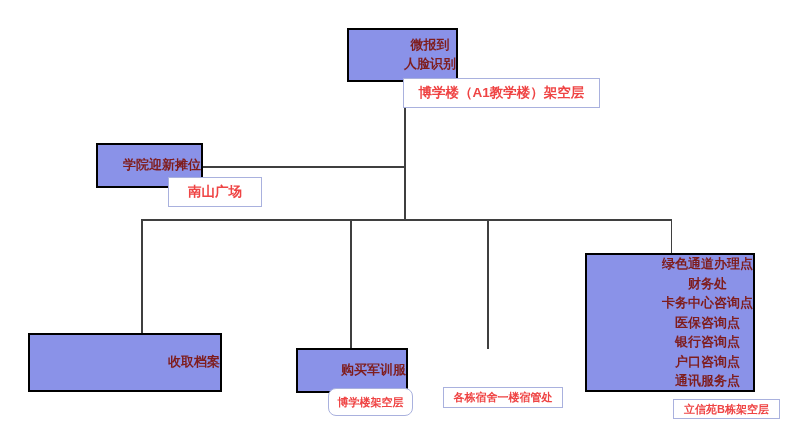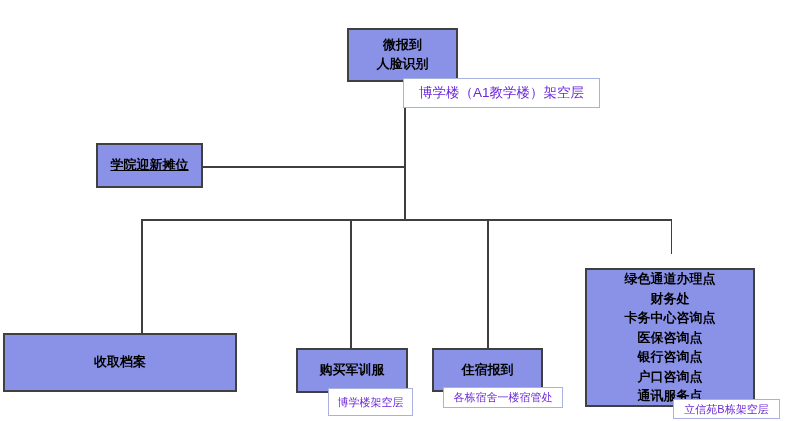--- a/index.html
+++ b/index.html
@@ -14,42 +14,42 @@
   .line {
     position: absolute;
     background: #3f3f3f;
     z-index: 1;
   }
   .hline { height: 1.5px; }
   .vline { width: 1.5px; }
   .node {
     position: absolute;
     background: #8a92e8;
-    border: 2px solid #404040;
+    border: 2px solid #000000;
     box-sizing: border-box;
-    color: #000000;
+    color: #7f1d1d;
     font-weight: bold;
     display: flex;
     flex-direction: column;
-    align-items: center;
+    align-items: flex-end;
     justify-content: center;
     text-align: center;
     z-index: 2;
     white-space: pre-line;
     line-height: 1.45;
   }
   .node .title { font-size: 13px; white-space: pre-line; }
   .node .sub { font-size: 11.5px; white-space: pre-line; line-height: 1.35; }
   .loc {
     position: absolute;
     background: #ffffff;
     border: 1.5px solid #a9b1de;
     box-sizing: border-box;
-    color: #6d28d9;
-    font-weight: normal;
+    color: #ef4444;
+    font-weight: bold;
     display: flex;
     align-items: center;
     justify-content: center;
     text-align: center;
     z-index: 3;
     white-space: nowrap;
   }
   .loc-lg { font-size: 13.5px; }
   .loc-sm { font-size: 11px; }
   #node-services .title { line-height: 1.5; }
@@ -66,39 +66,37 @@
   <div class="line vline" style="left:350px; top:219px; height:130px;"></div>
   <div class="line vline" style="left:487px; top:219px; height:130px;"></div>
   <div class="line vline" style="left:670.5px; top:219px; height:35px;"></div>
 
   <div class="node" id="node-checkin" style="left:347px; top:28px; width:111px; height:54px;">
     <div class="title">微报到
 人脸识别</div>
   </div>
   <div class="loc loc-lg" style="left:403px; top:78px; width:197px; height:30px;">博学楼（A1教学楼）架空层</div>
 
-  <div class="node" id="node-welcome" style="left:96px; top:143px; width:107px; height:45px;text-decoration:underline;">
+  <div class="node" id="node-welcome" style="left:96px; top:143px; width:107px; height:45px;">
     <div class="title">学院迎新摊位</div>
   </div>
+  <div class="loc loc-lg" style="left:168px; top:177px; width:94px; height:30px;">南山广场</div>
 
-  <div class="node" id="node-archive" style="left:3px; top:333px; width:234px; height:59px;gap:16px;">
+  <div class="node" id="node-archive" style="left:28px; top:333px; width:194px; height:59px;gap:16px;">
     <div class="title">收取档案</div>
   </div>
 
   <div class="node" id="node-uniform" style="left:296px; top:348px; width:112px; height:45px;">
     <div class="title">购买军训服</div>
   </div>
-  <div class="loc loc-sm" style="left:328px; top:388px; width:85px; height:28px;">博学楼架空层</div>
+  <div class="loc loc-sm" style="left:328px; top:388px; width:85px; height:28px;border-radius:8px;">博学楼架空层</div>
 
-  <div class="node" id="node-dorm" style="left:432px; top:348px; width:111px; height:44px;">
-    <div class="title">住宿报到</div>
-  </div>
   <div class="loc loc-sm" style="left:443px; top:387px; width:120px; height:21px;text-align:center;">各栋宿舍一楼宿管处</div>
 
-  <div class="node" id="node-services" style="left:585px; top:268px; width:170px; height:139px;">
+  <div class="node" id="node-services" style="left:585px; top:253px; width:170px; height:139px;">
     <div class="title">绿色通道办理点
 财务处
 卡务中心咨询点
 医保咨询点
 银行咨询点
 户口咨询点
 通讯服务点</div>
   </div>
   <div class="loc loc-sm" style="left:673px; top:388px; width:107px; height:20px;margin-top:11px;">立信苑B栋架空层</div>
 

